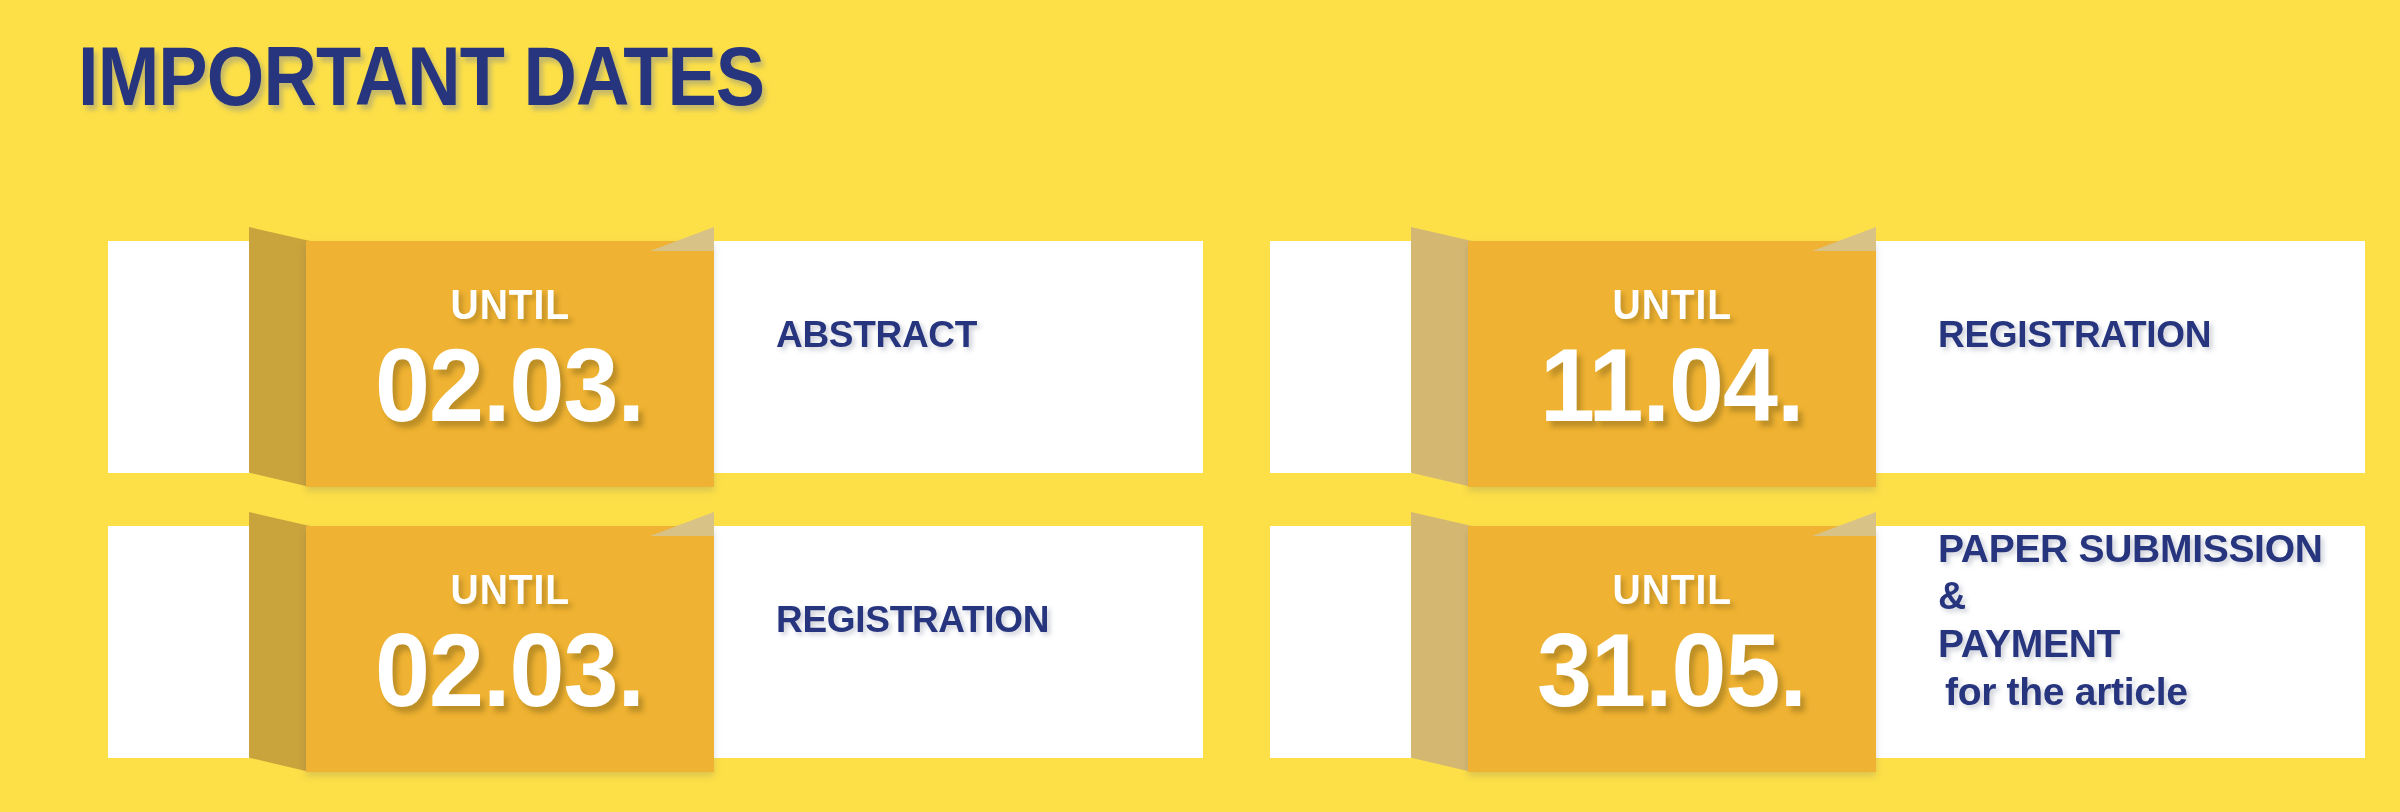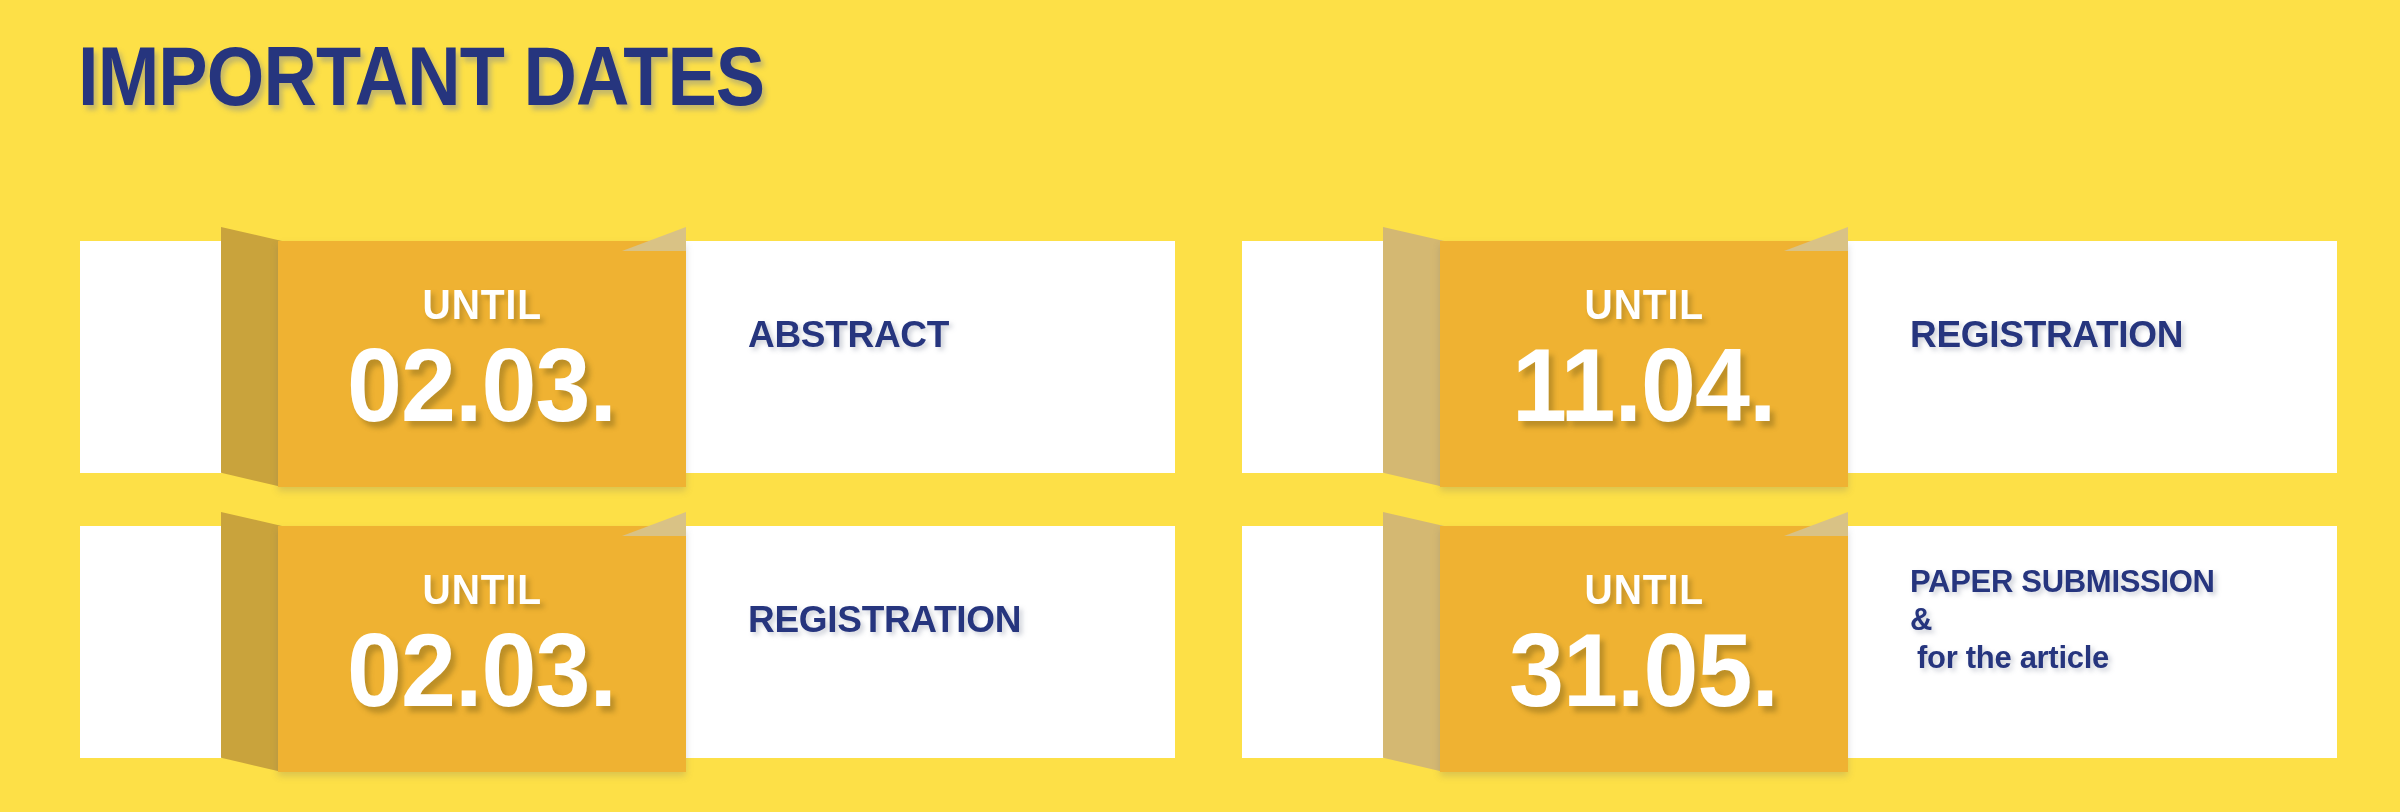--- a/index.html
+++ b/index.html
@@ -32,20 +32,21 @@
     white-space:nowrap;
     text-shadow:4px 5px 6px rgba(120,128,150,0.42);
   }
 
   
   .card {
     position:absolute;
     width:1095px;
     height:232px;
     background:#ffffff;
+    margin-left:28px;
   }
   .card.col-left  { left:80px; }
   .card.col-right { left:1242px; }
   .card.row-top    { top:241px; }
   .card.row-bottom { top:526px; }
 
   
   .ribbon {
     position:absolute;
     left:141px;
@@ -136,21 +137,21 @@
   .card-label .line {
     font-size:37px;
     font-weight:bold;
     line-height:1.18;
     white-space:nowrap;
     letter-spacing:-0.3px;
     text-shadow:3px 3px 5px rgba(120,128,150,0.38);
   }
   
   .card-label.compact .line {
-    font-size:31px;
+    font-size:39px;
     line-height:1.22;
   }
   .card-label.compact .line.indent { padding-left:7px; }
 </style>
 </head>
 <body>
 
 <div id="page">
 
   <h1 id="page-title">IMPORTANT DATES</h1>
@@ -206,17 +207,18 @@
       <div class="ribbon-band"></div>
       <div class="ribbon-fold-right"></div>
       <div class="ribbon-text">
         <span class="ribbon-until">UNTIL</span>
         <span class="ribbon-date">31.05.</span>
       </div>
     </div>
     <div class="card-label compact">
       <span class="line">PAPER SUBMISSION</span>
       <span class="line">&amp;</span>
+      <span class="line">PAYMENT</span>
       <span class="line indent">for the article</span>
     </div>
   </div>
 
 </div>
 
 </body></html>

